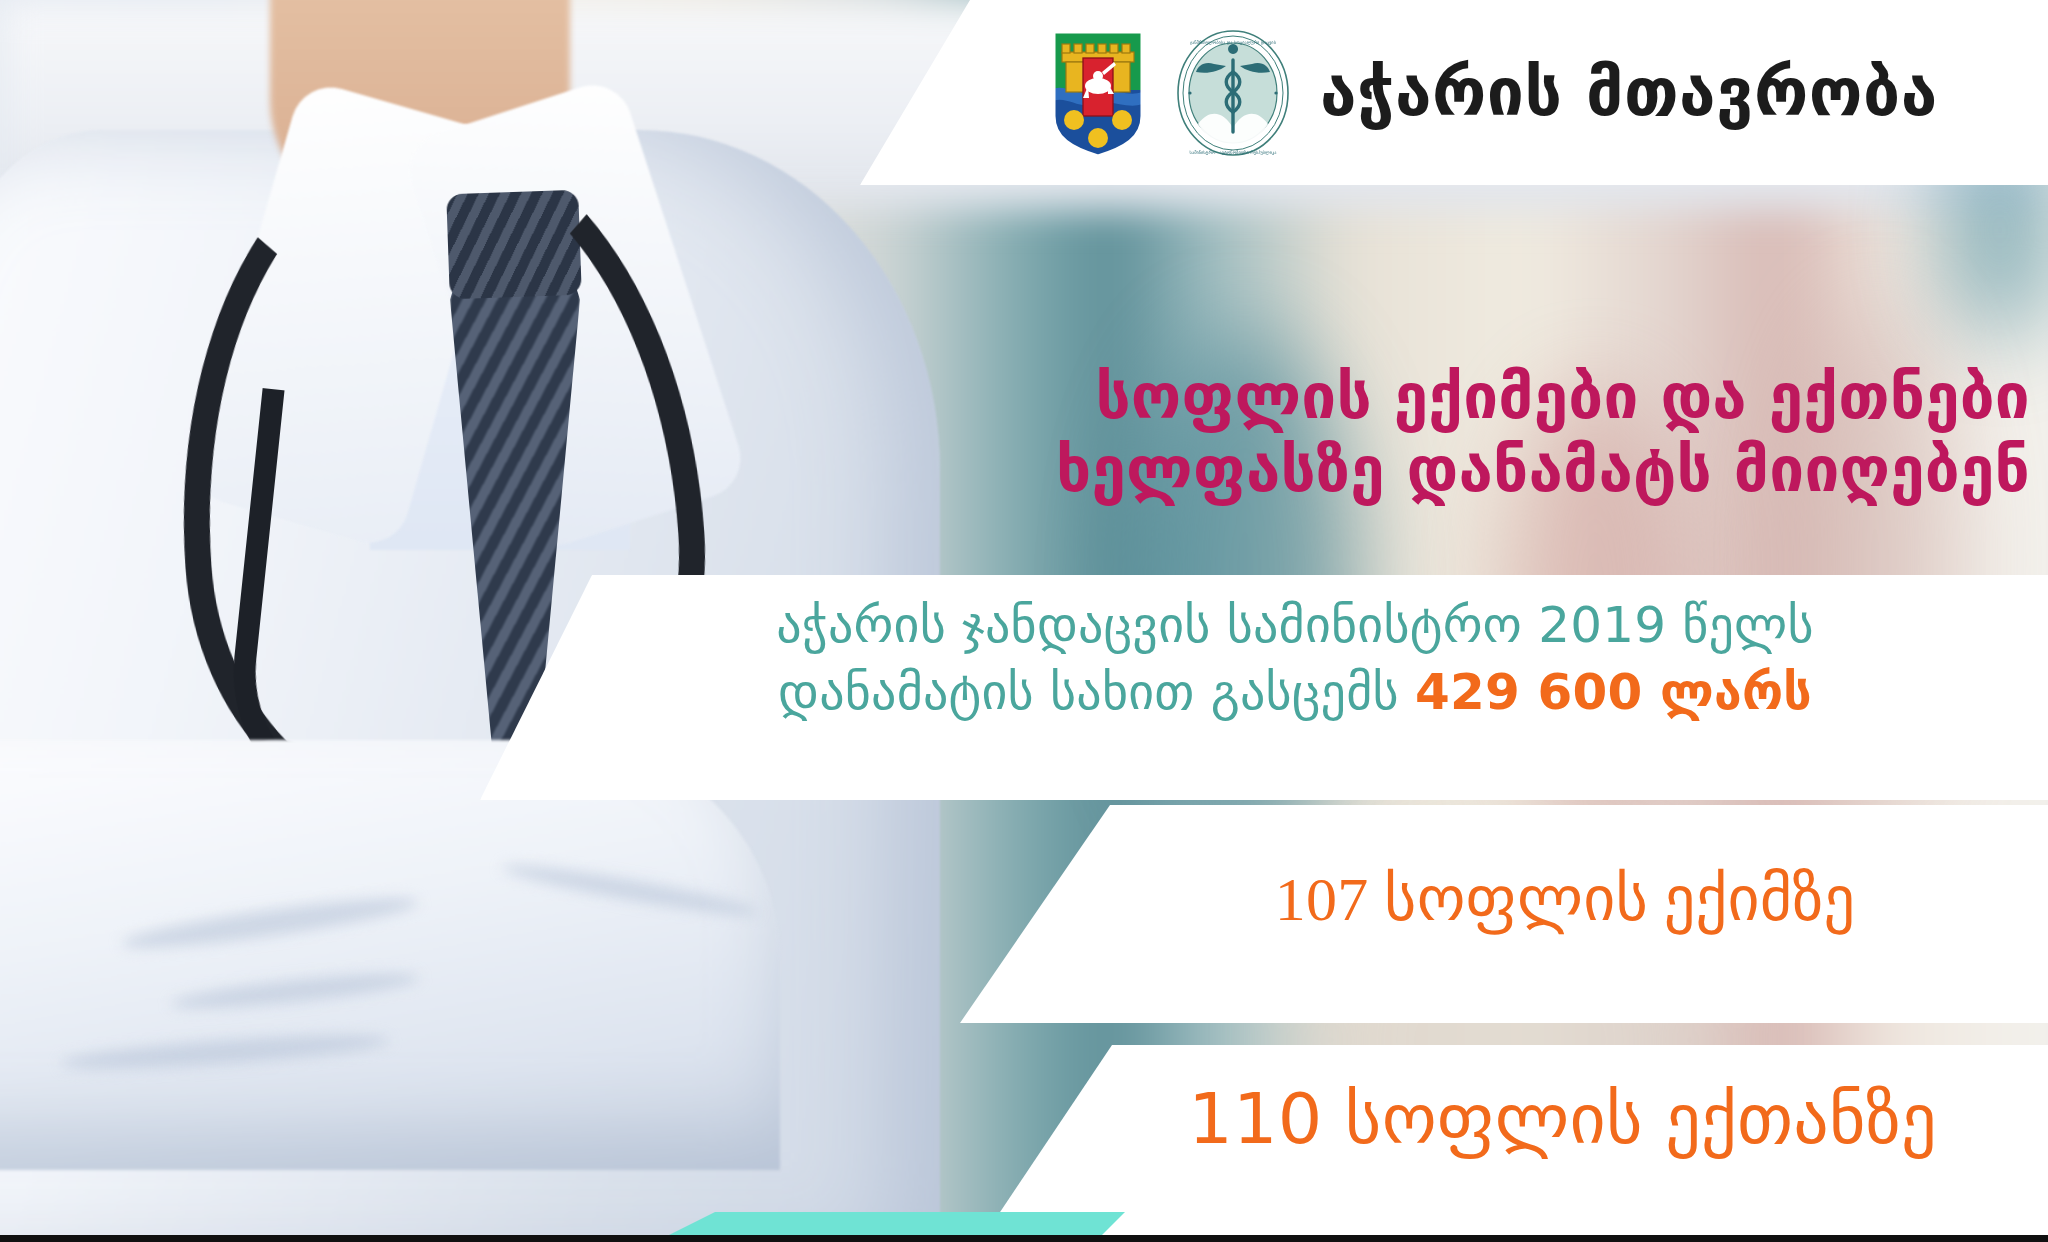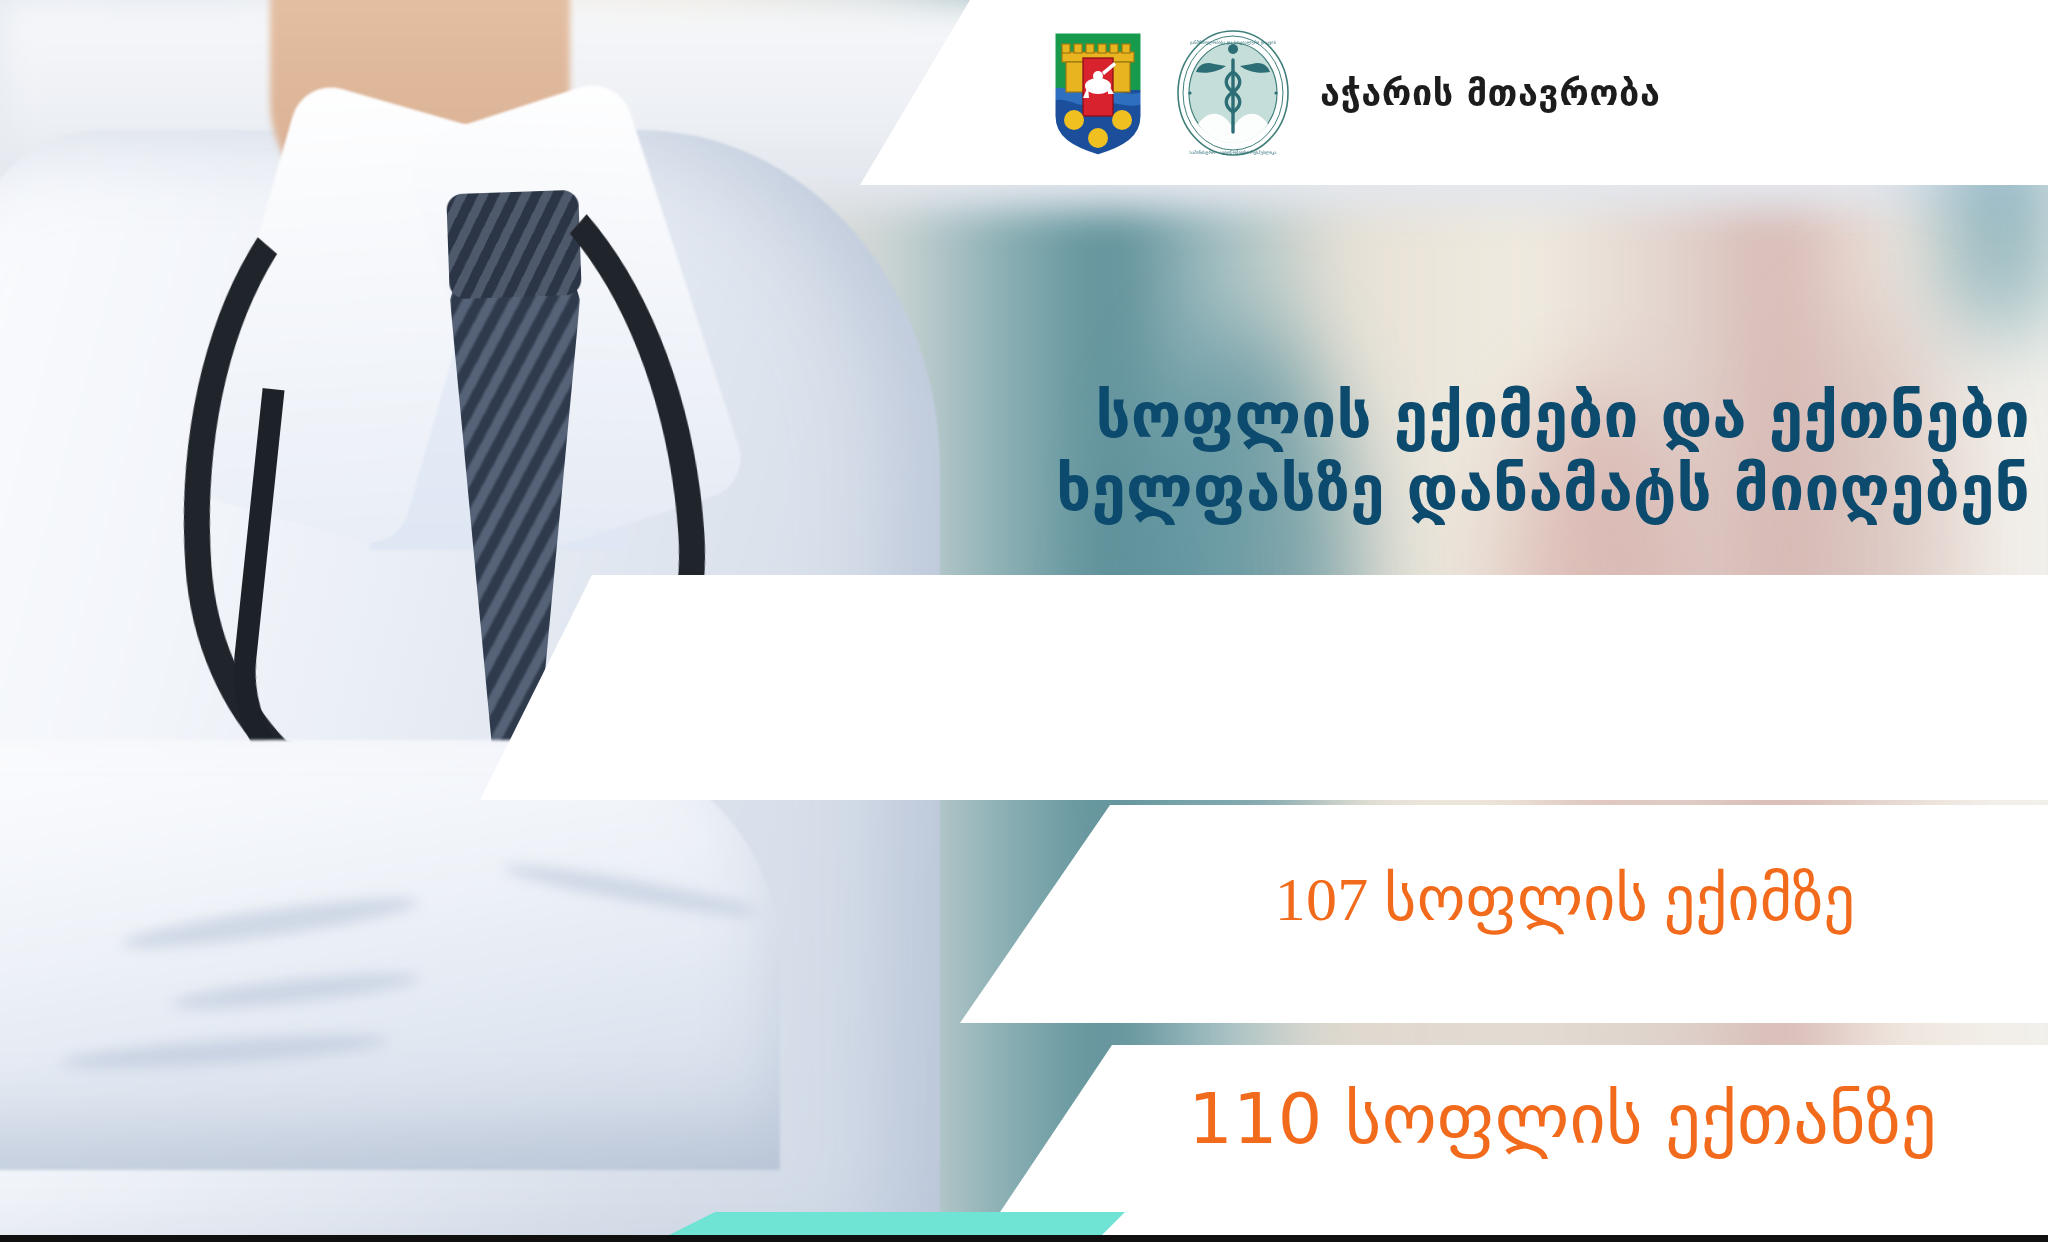--- a/index.html
+++ b/index.html
@@ -125,28 +125,28 @@
     clip-path:polygon(110px 0,100% 0,100% 100%,0 100%);
     box-shadow:0 4px 14px rgba(120,130,150,.25);
   }
   .header-inner{
     position:absolute;left:900px;top:0;width:1148px;height:185px;
     display:flex;align-items:center;gap:28px;padding-left:150px;
   }
   .crest{width:96px;height:130px;flex:0 0 auto;}
   .seal{width:118px;height:130px;flex:0 0 auto;}
   .org-title{
-    font-size:36px;font-weight:700;color:#1c1c1c;letter-spacing:.5px;
+    font-size:66px;font-weight:700;color:#1c1c1c;letter-spacing:.5px;
     white-space:nowrap;line-height:1;
   }
 
   
   .headline{
-    position:absolute;left:880px;top:379px;width:1150px;
-    color:#0c4a6e;font-weight:700;font-size:62px;line-height:1.18;
+    position:absolute;left:880px;top:360px;width:1150px;
+    color:#be185d;font-weight:700;font-size:62px;line-height:1.18;
     text-align:right;letter-spacing:.2px;
   }
   .headline div{white-space:nowrap;}
 
   
   .teal-band{
     position:absolute;left:480px;top:575px;width:1568px;height:225px;
     background:#ffffff;
     clip-path:polygon(112px 0,100% 0,100% 100%,0 100%);
     box-shadow:0 3px 14px rgba(110,125,145,.22);
@@ -293,20 +293,24 @@
 
     <div class="org-title">აჭარის მთავრობა</div>
   </div>
 
   <div class="headline">
     <div>სოფლის ექიმები და ექთნები</div>
     <div>ხელფასზე დანამატს მიიღებენ</div>
   </div>
 
   <div class="teal-band"></div>
+  <div class="teal-text">
+    <div>აჭარის ჯანდაცვის სამინისტრო 2019 წელს</div>
+    <div><span>დანამატის სახით გასცემს </span><span class="amount">429 600</span><span class="amount">&nbsp;</span><span class="amount">ლარს</span></div>
+  </div>
 
   <div class="stat-band-1"></div>
   <div class="stat-text-1">107 სოფლის ექიმზე</div>
 
   <div class="stat-band-2"></div>
   <div class="stat-text-2">110 სოფლის ექთანზე</div>
 
   <div class="accent-bar"></div>
   <div class="bottom-rule"></div>
 </div>

